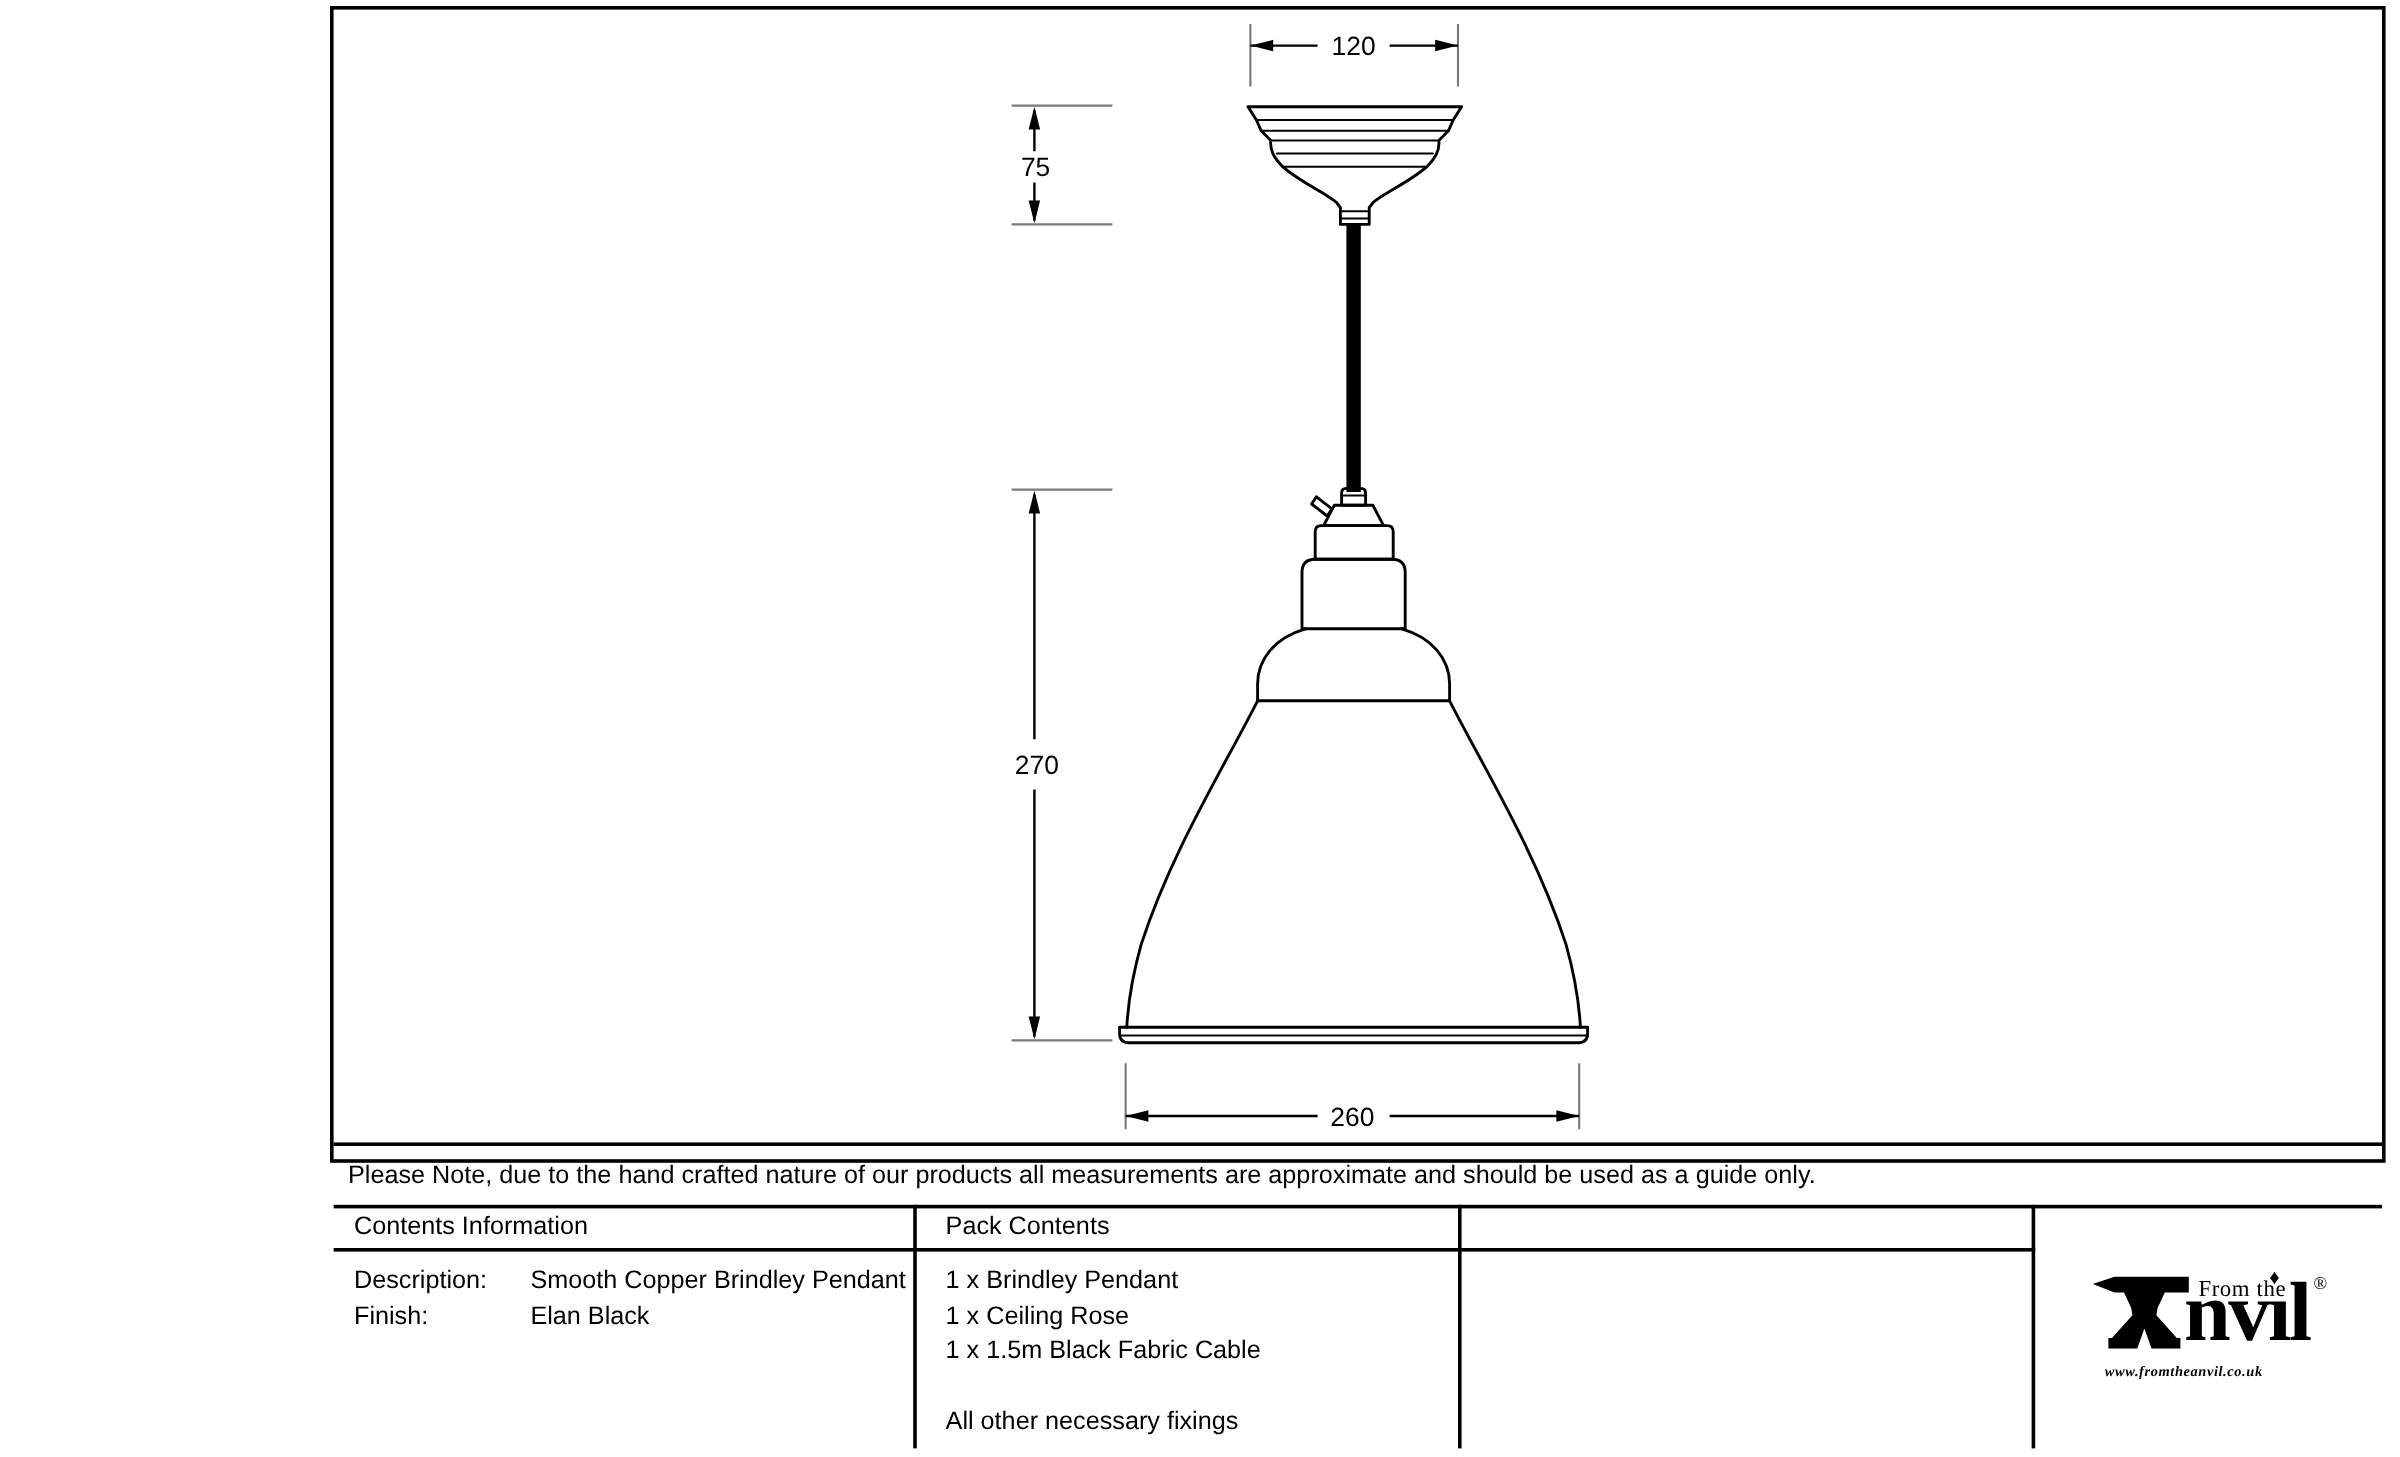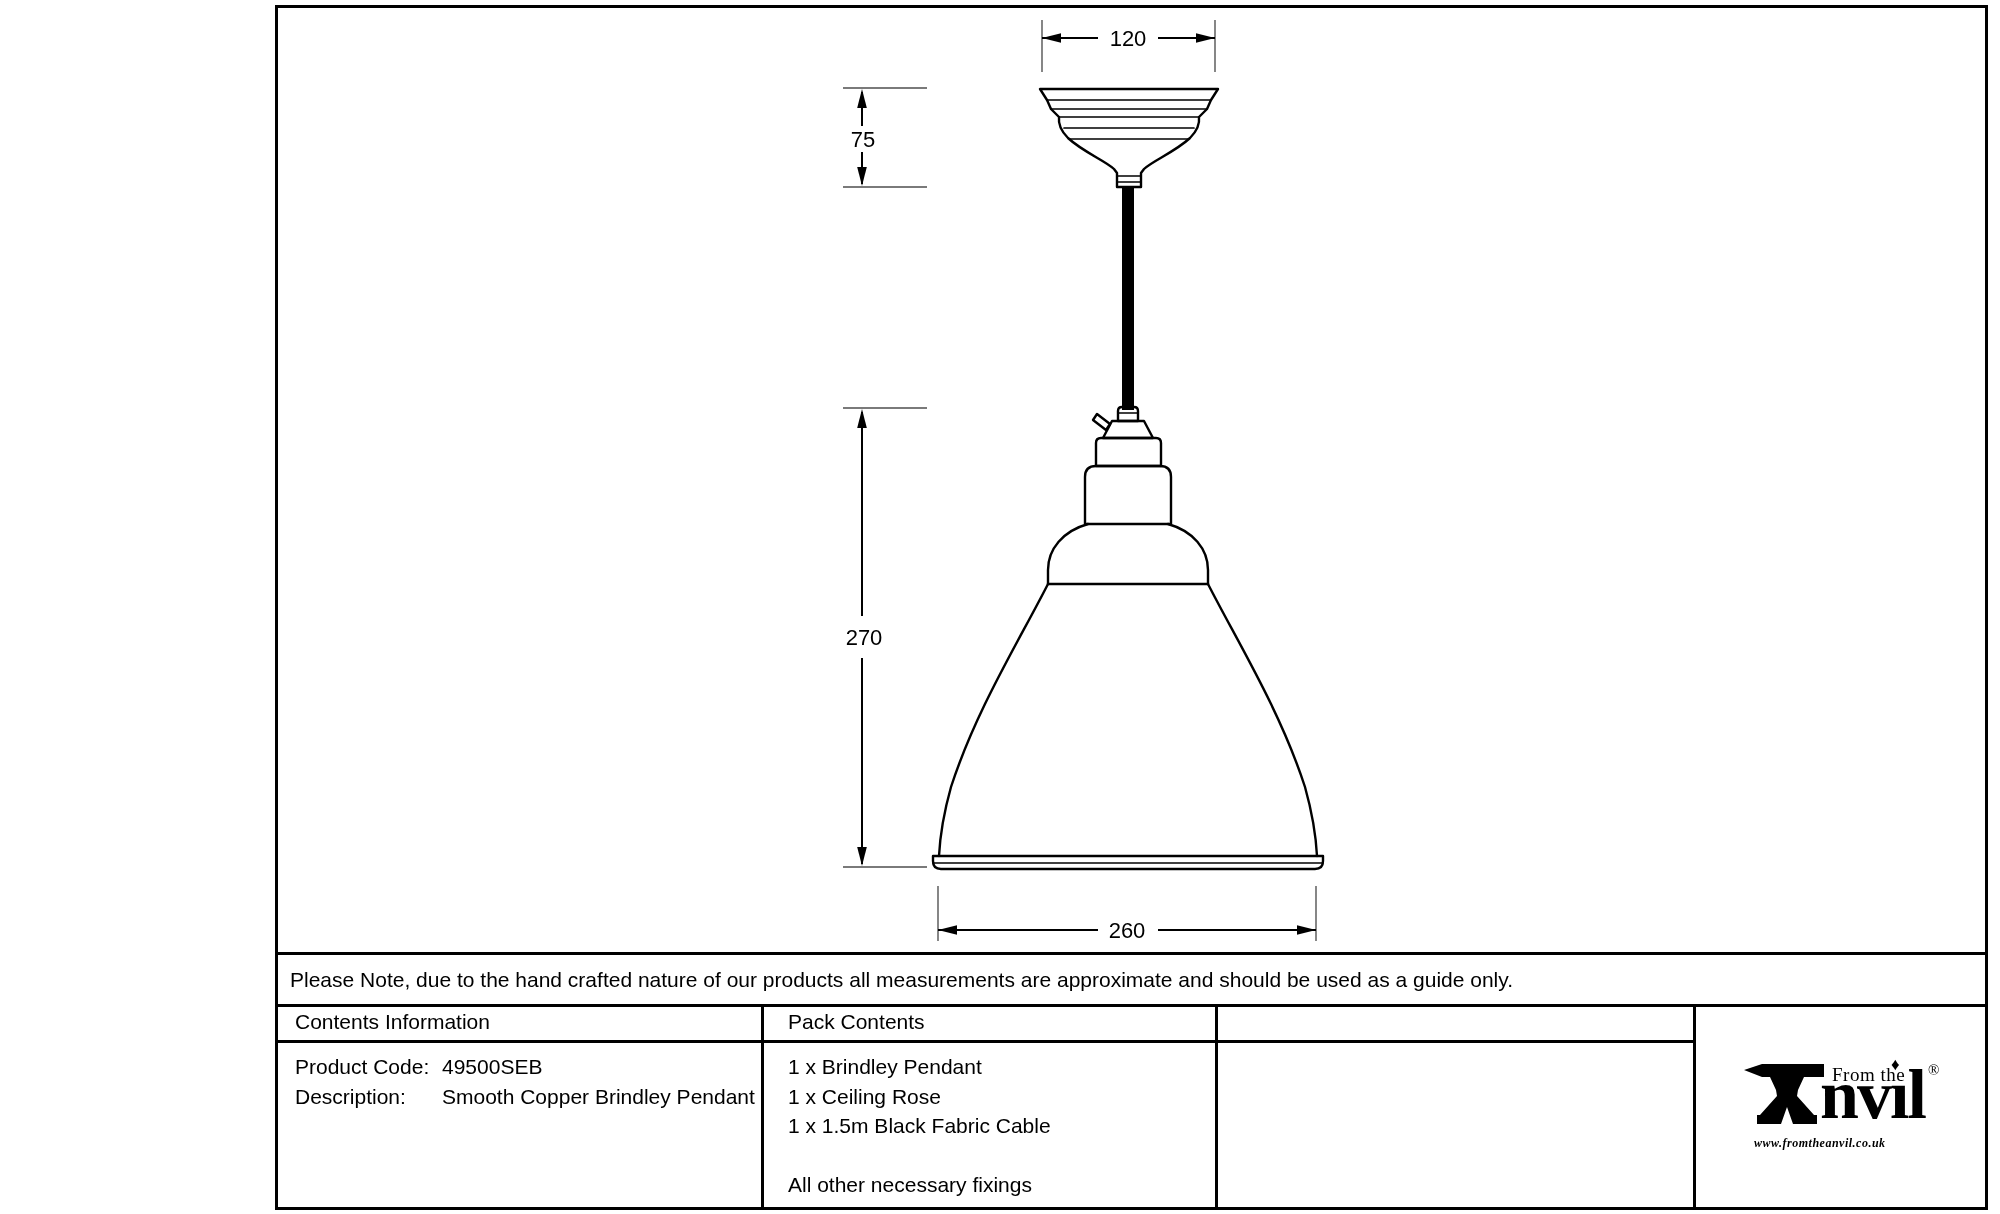--- a/index.html
+++ b/index.html
@@ -2,21 +2,21 @@
 <html><head>
 <meta charset="utf-8">
 <style>
   html,body { margin:0; padding:0; }
   body {
     width:2000px; height:1214px; background:#ffffff; position:relative;
     font-family:"Liberation Sans", sans-serif; color:#000;
     -webkit-font-smoothing:antialiased;
   }
   .frame {
-    position:absolute; left:275px; top:5px; width:1713px; height:1205px;
+    position:absolute; left:275px; top:5px; width:1713px; height:964px;
     border:3px solid #000; box-sizing:border-box;
   }
   .abs { position:absolute; }
   .hline, .vline { position:absolute; background:#000; }
   svg.drawing { position:absolute; left:0; top:0; }
   svg text {
     font-family:"Liberation Sans", sans-serif; font-size:22px; fill:#000;
   }
   .note-text { position:absolute; left:12px; top:960px; font-size:21px;text-align:center; }
   .cell-header { position:absolute; top:1002px; font-size:21px; }
@@ -126,26 +126,26 @@
   <div class="vline" style="left:937px; top:996px; width:3px; height:203px;"></div>
   <div class="vline" style="left:1415px; top:996px; width:3px; height:203px;"></div>
 
   <div class="note-text">Please Note, due to the hand crafted nature of our products all measurements are approximate and should be used as a guide only.</div>
 
   <div class="cell-header" style="left:17px;">Contents Information</div>
   <div class="cell-header" style="left:510px;">Pack Contents</div>
 
   <div class="pi-block">
     <div class="pi-row">
-      <span class="pi-label">Product Code:</span>
-      <span>49500SEB</span>
+      <span class="pi-label">Description:</span>
+      <span>Smooth Copper Brindley Pendant</span>
     </div>
     <div class="pi-row">
-      <span class="pi-label">Description:</span>
-      <span>Smooth Copper Brindley Pendant</span>
+      <span class="pi-label">Finish:</span>
+      <span>Elan Black</span>
     </div>
   </div>
 
   <div class="pc-block">
     <div class="pc-item">1 x Brindley Pendant</div>
     <div class="pc-item">1 x Ceiling Rose</div>
     <div class="pc-item">1 x 1.5m Black Fabric Cable</div>
     <div class="pc-item"></div>
     <div class="pc-item">All other necessary fixings</div>
   </div>

